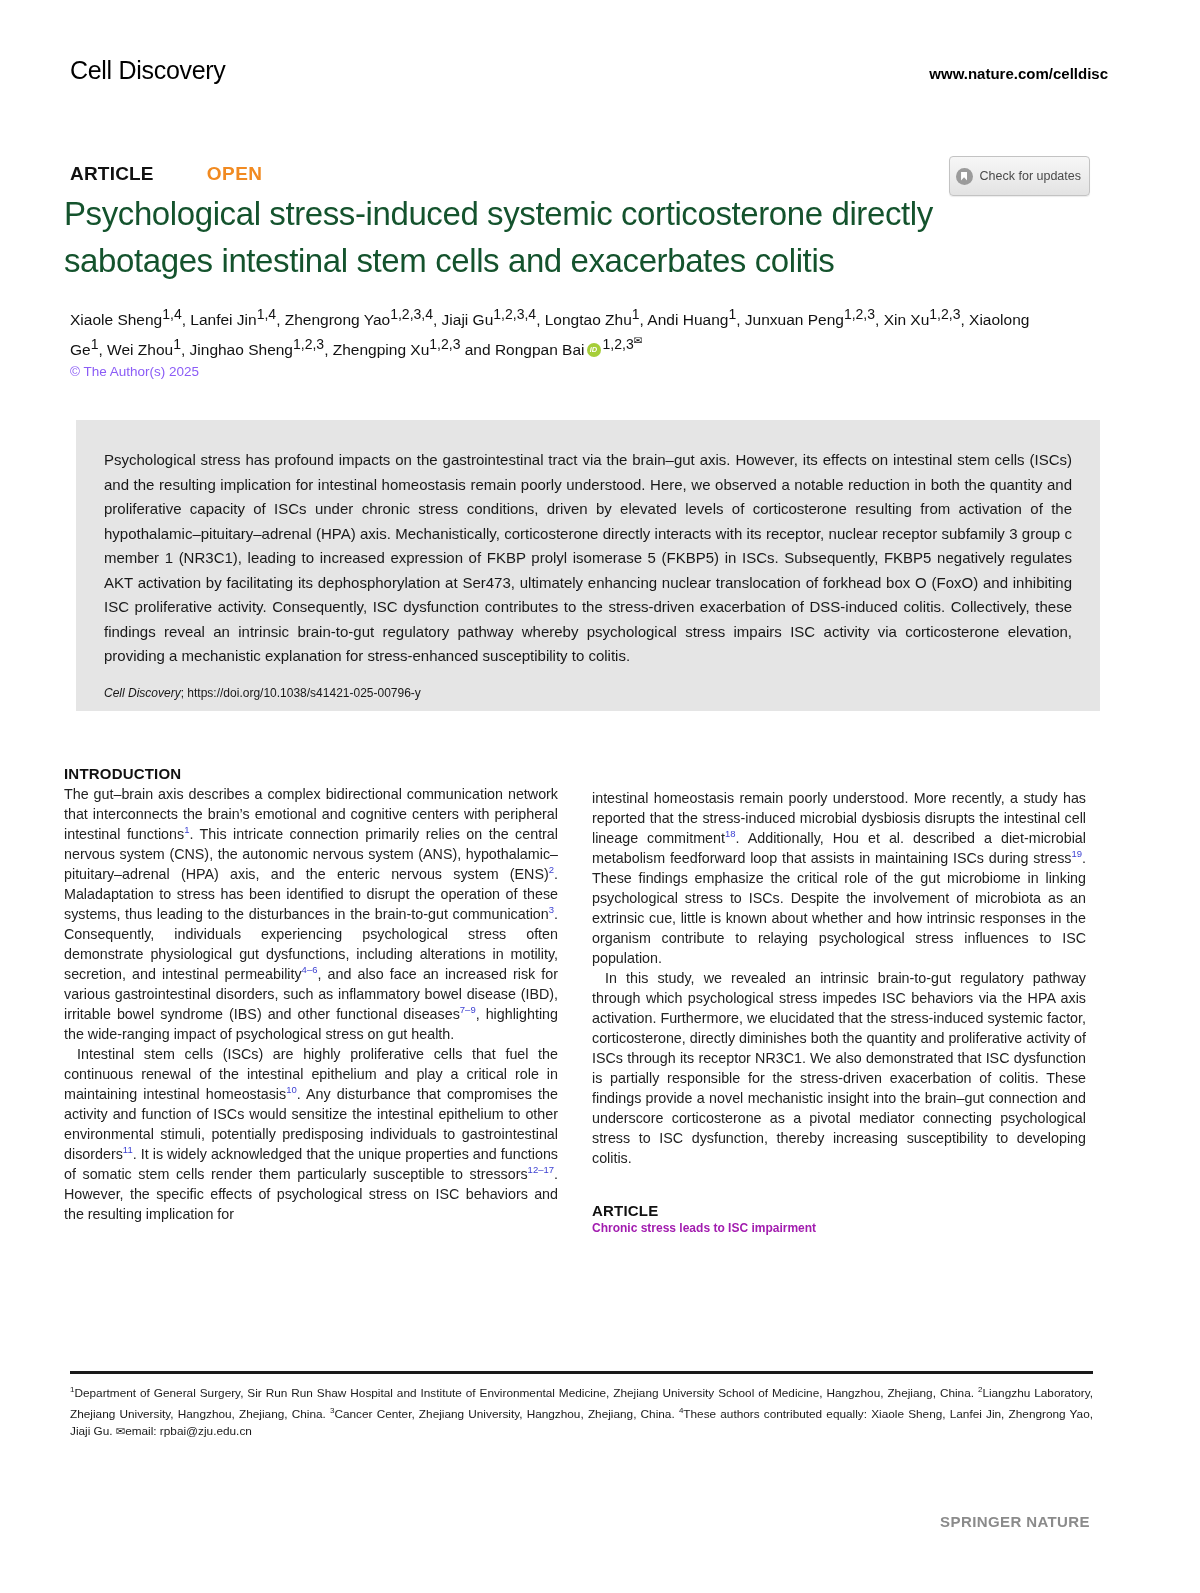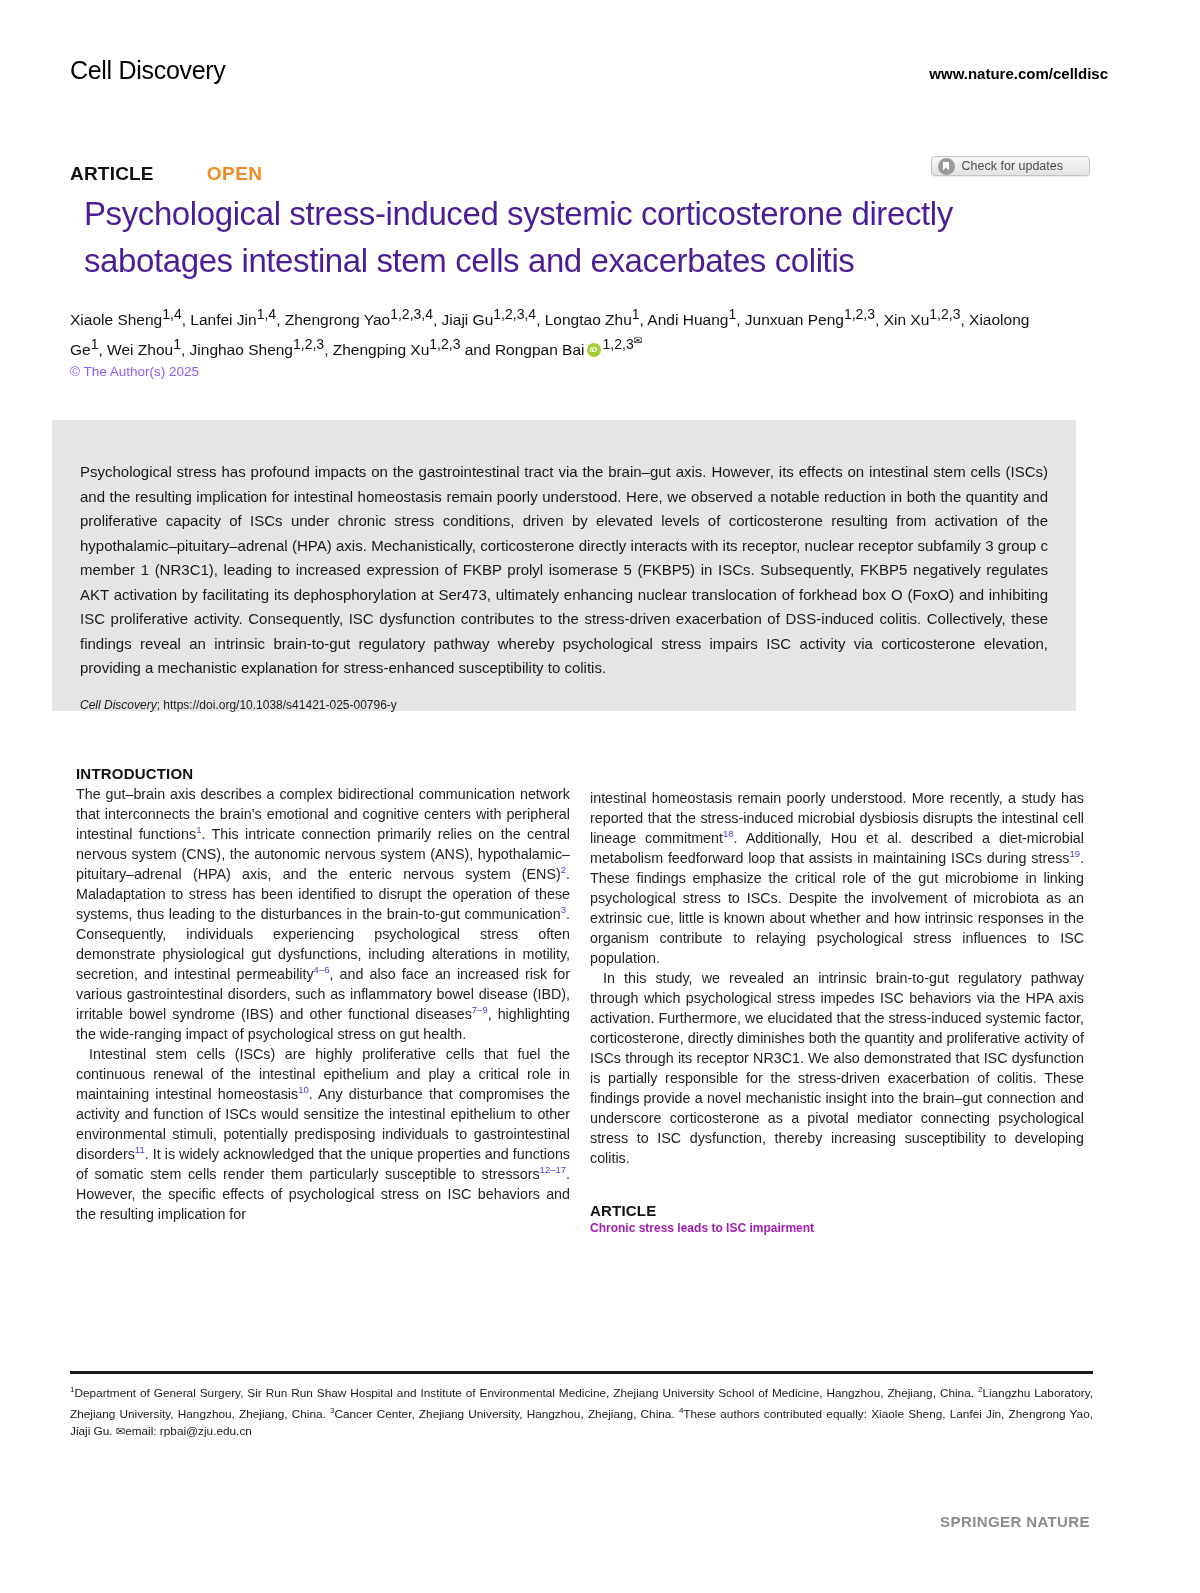--- a/index.html
+++ b/index.html
@@ -29,70 +29,70 @@
   
   .kind-row {
     position: absolute; top: 163px; left: 70px; right: 108px;
     display: flex; align-items: center;
   }
   .kind-label { font-size: 19px; font-weight: 700; letter-spacing: 0.2px; color: #111; }
   .access-label { font-size: 19px; font-weight: 700; letter-spacing: 0.5px; color: var(--accent-orange, #f18a21); margin-left: 53px; }
 
   .update-badge {
     position: absolute; top: 156px; right: 110px;
-    height: 20px; padding: 0 26px 0 6px;
+    height: 40px; padding: 0 8px 0 6px;
     display: inline-flex; align-items: center; gap: 7px;
     background: linear-gradient(#f7f7f7, #e3e3e3);
     border: 1px solid #c3c3c3; border-radius: 4px;
     box-shadow: 0 1px 1px rgba(0,0,0,0.08);
     cursor: pointer;
     text-align: center;
   }
   .crossmark-circle {
     width: 17px; height: 17px; border-radius: 50%;
     background: #9b9b9b; position: relative; flex: 0 0 auto;
   }
   .crossmark-circle::after {
     content: ""; position: absolute; left: 5.5px; top: 4px;
     width: 6px; height: 9px; background: #ffffff;
     clip-path: polygon(0 0, 100% 0, 100% 100%, 50% 65%, 0 100%);
   }
   .update-badge .badge-label { font-size: 12.5px; color: #4a4a4a; }
 
   .paper-title {
-    position: absolute; top: 190px; left: 84px; width: 1015px;
+    position: absolute; top: 190px; left: 64px; width: 1015px;
     font-size: 33px; line-height: 47px; font-weight: 400;
-    letter-spacing: -0.4px; color: #4c1d95;
+    letter-spacing: -0.4px; color: #14532d;
   }
 
   .authors {
     position: absolute; top: 302px; left: 70px; width: 970px;
     font-size: 15.5px; line-height: 24px; color: #111;
   }
   .authors sup { font-size: 14px; color: #111; }
 
   .copyright { position: absolute; top: 364px; left: 70px; font-size: 13.5px; color: #8b5cf6; }
 
   
   .abstract-box {
-    position: absolute; top: 420px; left: 52px; width: 1024px; height: 291px;
+    position: absolute; top: 420px; left: 76px; width: 1024px; height: 291px;
     background: var(--abstract-bg, #e5e5e5);
-    padding: 40px 28px 0 28px;
+    padding: 28px 28px 0 28px;
   }
   .abstract-text {
     font-size: 15px; line-height: 24.5px; color: #181818;
     text-align: justify;
   }
   .abstract-cite { margin-top: 17px; font-size: 12px; color: #181818; }
   .abstract-cite .jrnl { font-style: italic; }
 
   
   .columns {
-    position: absolute; top: 765px; left: 76px; width: 1023px;
-    display: flex; gap: 20px;
+    position: absolute; top: 765px; left: 64px; width: 1023px;
+    display: flex; gap: 34px;
   }
   .col { width: 494px; }
   .col-right { padding-top: 23px; }
   .sec-heading { font-size: 15px; font-weight: 700; color: #111; letter-spacing: 0.2px; margin-bottom: 2px; }
   .sub-heading { font-size: 12px; font-weight: 700; color: #a21caf; }
   .body-par {
     font-size: 14.3px; line-height: 20px; color: #222;
     text-align: justify; hyphens: auto;
   }
   .body-par.indent { text-indent: 13px; }

